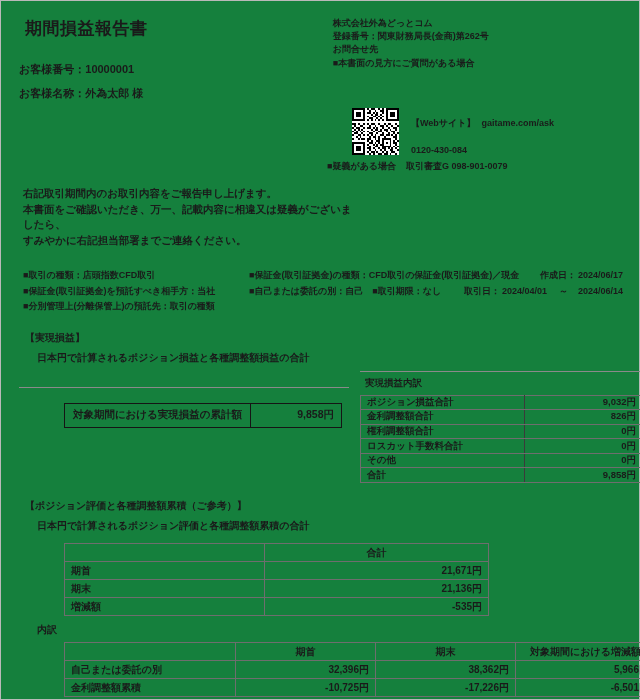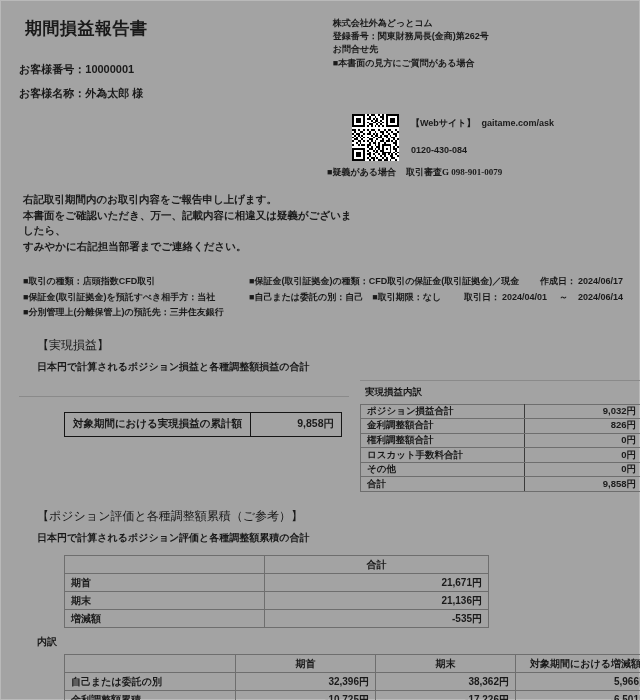--- a/index.html
+++ b/index.html
@@ -12,21 +12,21 @@
     height: 700px;
     font-family: "Liberation Sans", "DejaVu Sans", sans-serif;
     color: #1a1a1a;
     overflow: hidden;
   }
   .page {
     position: relative;
     box-sizing: border-box;
     width: 640px;
     height: 700px;
-    background: #a3a3a3;
+    background: #15803d;
     border: 1px solid #b9b9b9;
     padding: 14px 16px 0 18px;
   }
 
   
   .header {
     display: flex;
     justify-content: space-between;
     align-items: flex-start;
   }
@@ -50,22 +50,22 @@
     font-size: 9px;
     font-weight: bold;
     line-height: 13.2px;
     padding-top: 2px;
   }
   .hr-line { white-space: nowrap; }
 
   
   .qr-block {
     display: flex;
-    align-items: flex-start;
-    margin-top: 13px;
+    align-items: flex-end;
+    margin-top: 7px;
   }
   .qr {
     width: 47px;
     height: 47px;
     flex: 0 0 47px;
     margin-left: 25px;
     image-rendering: pixelated;
   }
   .qr-texts {
     margin-left: 12px;
@@ -74,21 +74,20 @@
     padding-top: 3px;
   }
   .qr-web { white-space: nowrap; }
   .qr-web .url { font-weight: bold; margin-left: 6px; }
   .qr-tel { margin-top: 15px; }
   .qr-note {
     font-size: 9px;
     font-weight: bold;
     margin-top: 5px;
     margin-left: 0px;
-    font-family: Liberation Serif, serif;
   }
   .qr-note .sep { display: inline-block; width: 10px; }
 
   
   .intro {
     font-size: 10.5px;
     font-weight: bold;
     line-height: 15.5px;
     margin-top: 13px;
     margin-left: 4px;
@@ -104,23 +103,23 @@
     line-height: 15.5px;
   }
   .meta-row { display: flex; white-space: nowrap; }
   .m-a { width: 226px; flex: 0 0 226px; }
   .m-b { flex: 1 1 auto; }
   .m-c { text-align: right; white-space: nowrap; }
   .meta-row .date-label { margin-right: 2px; }
 
   
   .sec-title {
-    font-size: 12px;
-    font-weight: normal;
-    margin-left: 18px;
+    font-size: 10px;
+    font-weight: bold;
+    margin-left: 6px;
   }
   .sec-sub {
     font-size: 10px;
     font-weight: bold;
     margin-left: 18px;
     margin-top: 6px;
   }
   .rule {
     border-top: 1px solid #8a8a8a;
     margin: 6px 0 0 16px;
@@ -464,21 +463,21 @@
     <div class="meta-row">
       <span class="m-a">■保証金(取引証拠金)を預託すべき相手方：当社</span>
       <span class="m-b">
         <span>■自己または委託の別：自己</span><span class="gap" style="display:inline-block;width:9px;"></span><span>■取引期限：なし</span>
       </span>
       <span class="m-c">
         <span class="date-label">取引日：</span><span>2024/04/01</span><span style="display:inline-block;width:12px;"></span><span>～</span><span style="display:inline-block;width:10px;"></span><span>2024/06/14</span>
       </span>
     </div>
     <div class="meta-row">
-      <span>■分別管理上(分離保管上)の預託先：三井住友銀行</span>
+      <span>■分別管理上(分離保管上)の預託先：取引の種類</span>
     </div>
   </div>
 
   <div style="margin-top:16px;">
     <div class="sec-title">【実現損益】</div>
     <div class="sec-sub">日本円で計算されるポジション損益と各種調整額損益の合計</div>
 
     <div class="realized-zone">
       <div class="realized-left">
         <div class="rule" style="margin-left:0;margin-bottom:15px;"></div>

